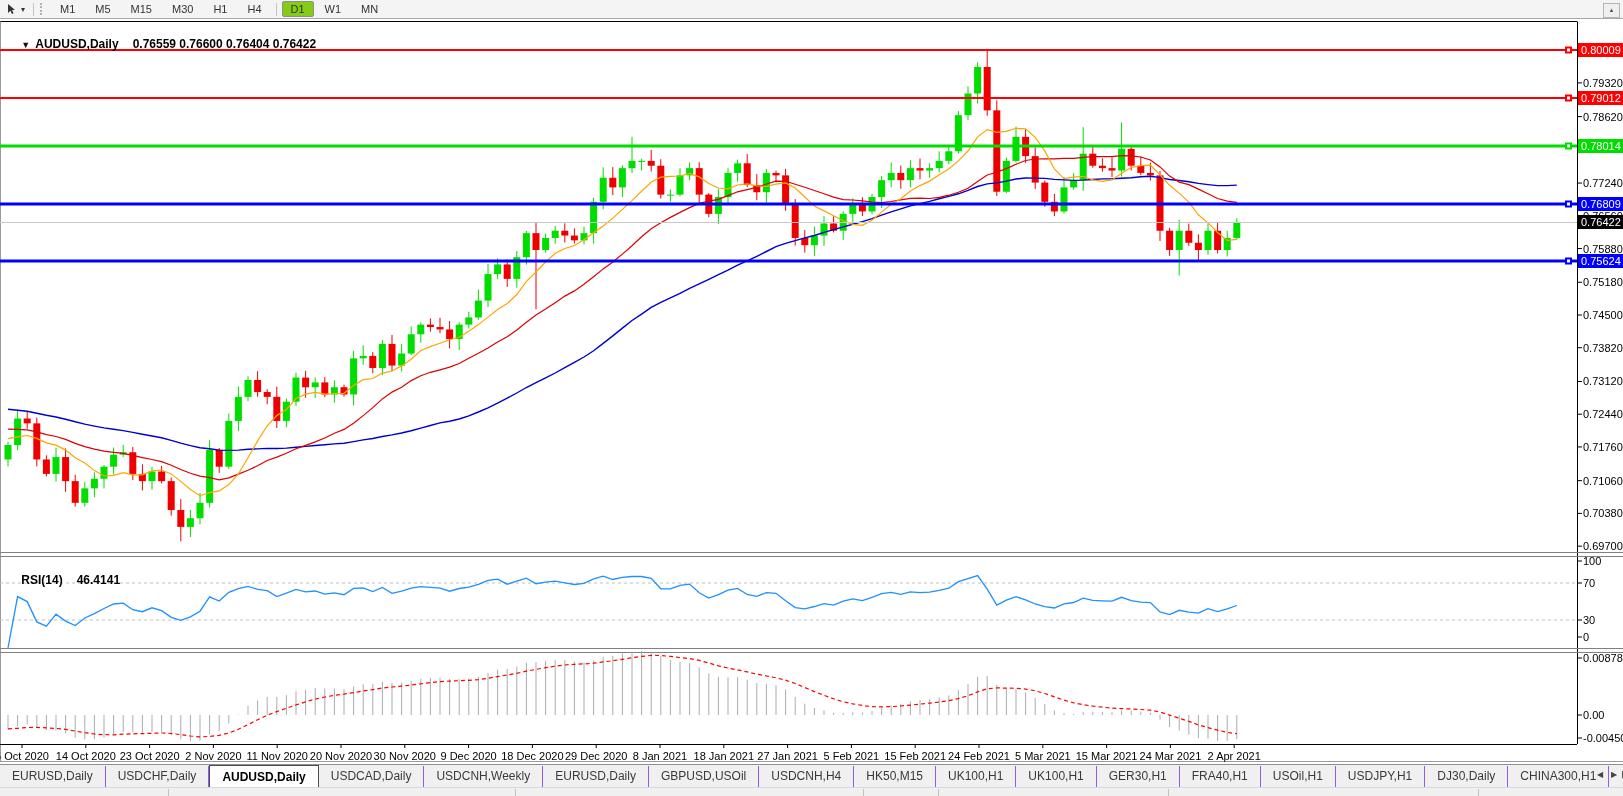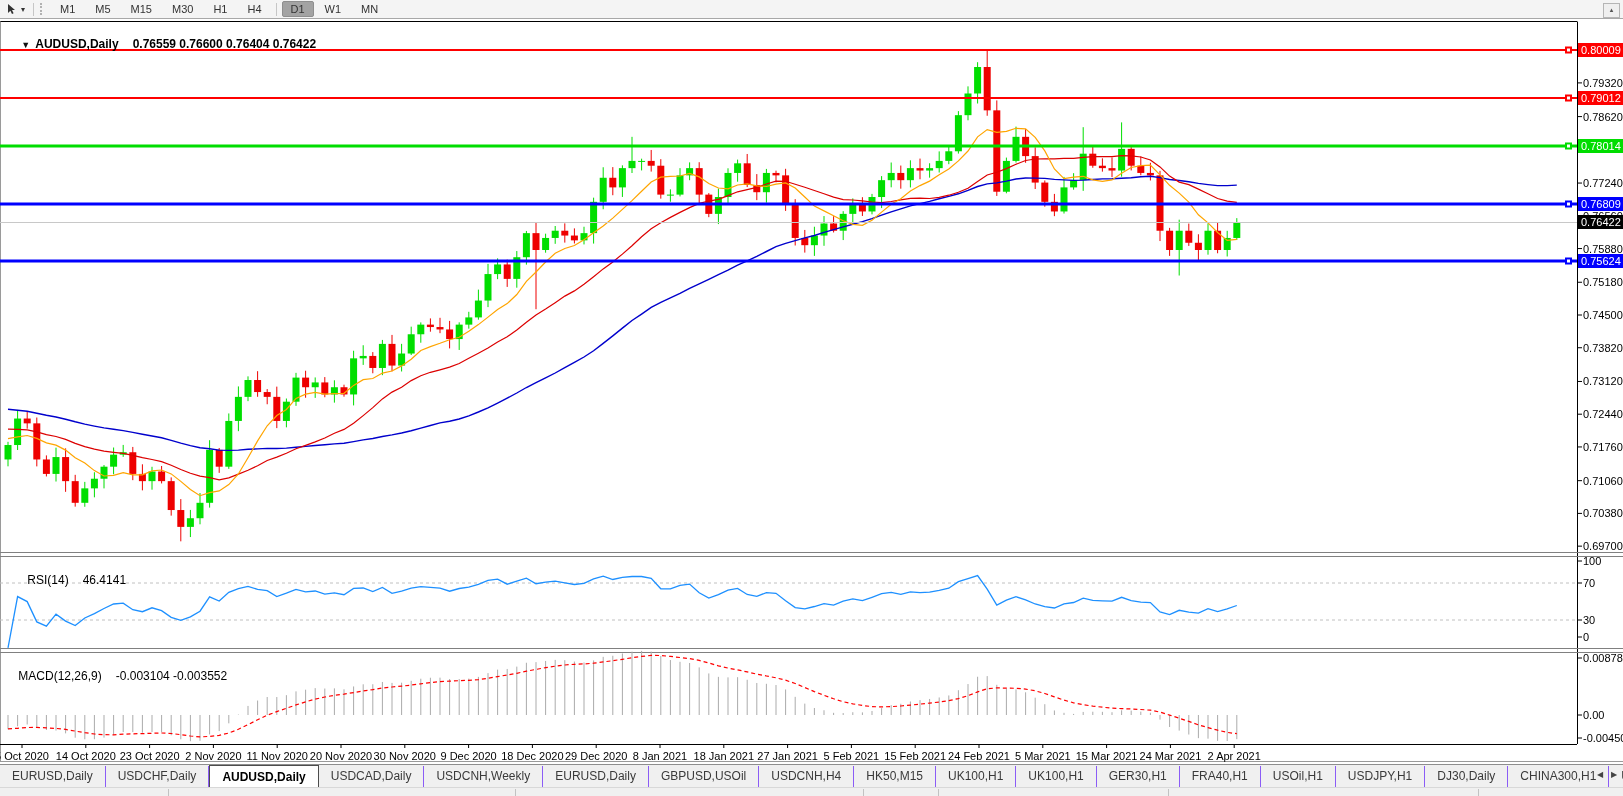--- a/index.html
+++ b/index.html
@@ -7,32 +7,32 @@
        font-family:"Liberation Sans",sans-serif;overflow:hidden;-webkit-font-smoothing:antialiased;}
 
   
   .toolbar{position:absolute;left:0;top:0;width:1623px;height:19px;background:#f4f4f4;
            border-bottom:1px solid #a8a8a8;display:flex;align-items:center;font-size:11px;color:#222;box-sizing:border-box;}
   .tool-btn{display:flex;align-items:center;padding:1px 4px;margin-left:2px;}
   .caret{font-size:8px;color:#333;margin-left:3px;}
   .tb-sep{width:1px;height:13px;background:#c6c6c6;margin:0 4px;}
   .grip{width:3px;height:12px;margin:0 5px 0 2px;border-left:2px dotted #b2b2b2;}
   .tf-btn{padding:1px 8px;margin:0 1px;border:1px solid transparent;border-radius:2px;color:#333;}
-  .tf-btn.active{background:#a3a3a3;border:1px solid #8f8f8f;}
+  .tf-btn.active{background:#84cc16;border:1px solid #8f8f8f;}
   .mini-btn{position:absolute;right:3px;top:3px;width:15px;height:13px;background:#efefef;border:1px solid #b5b5b5;
             font-size:7px;line-height:12px;text-align:center;color:#555;}
 
   
   .chart-window{position:absolute;left:0;top:20px;width:1623px;height:743px;background:#fff;}
   .chart-window svg{position:absolute;left:0;top:0;}
   .overlay-label{position:absolute;font-size:12px;color:#000;white-space:pre;}
   .overlay-label .v{margin-left:14px;}
   #chart-title{left:8px;top:3px;font-weight:bold;}
   #chart-title .collapse{font-size:9px;margin-right:5px;color:#111;}
-  #rsi-label{left:14px;top:539px;}
+  #rsi-label{left:8px;top:539px;font-weight:bold;}
   #macd-label{left:5px;top:635px;}
 
   
   .tabbar{position:absolute;left:0;top:764px;width:1623px;height:32px;background:#f0f0f0;
           border-top:1px solid #8e8e8e;box-sizing:border-box;font-size:12px;color:#3a3a3a;}
   .tabs-row{display:flex;align-items:stretch;height:22px;overflow:hidden;padding-right:40px;}
   .tab{padding:3px 12px 0 12px;border-right:1px solid #8b5cf6;white-space:nowrap;margin-top:1px;}
   .tab.active{background:#fff;border:1px solid #4d4d4d;border-bottom:none;margin-top:0;padding-top:4px;
               font-weight:bold;color:#000;}
   .tab-scroll{position:absolute;right:2px;top:768px;display:flex;}
@@ -603,23 +603,20 @@
         <polyline points="8.0,708.8 17.6,708.3 27.2,707.5 36.8,707.4 46.4,707.9 56.0,708.4 65.6,709.4 75.2,711.1 84.8,712.7 94.4,714.0 104.0,714.7 113.6,714.8 123.2,714.2 132.8,713.8 142.4,713.6 152.0,713.3 161.6,713.0 171.2,713.5 180.8,714.7 190.4,716.0 200.0,716.9 209.6,716.4 219.2,715.4 228.8,713.0 238.4,709.3 248.0,704.6 257.6,699.8 267.2,695.2 276.8,691.6 286.4,688.3 296.0,684.9 305.6,681.9 315.2,679.1 324.8,677.0 334.4,675.3 344.0,674.1 353.6,672.6 363.2,670.9 372.8,669.6 382.4,668.0 392.0,667.0 401.6,666.1 411.2,665.1 420.8,663.8 430.4,662.6 440.0,661.6 449.6,661.1 459.2,660.7 468.8,660.3 478.4,659.6 488.0,658.3 497.6,656.6 507.2,655.0 516.8,653.3 526.4,651.2 536.0,649.4 545.6,647.7 555.2,646.2 564.8,645.0 574.4,644.3 584.0,643.9 593.6,643.2 603.2,641.9 612.8,640.7 622.4,639.3 632.0,637.7 641.6,636.4 651.2,635.4 660.8,635.5 670.4,636.4 680.0,637.5 689.6,638.6 699.2,640.4 708.8,643.0 718.4,645.8 728.0,648.1 737.6,649.9 747.2,651.9 756.8,654.1 766.4,656.0 776.0,657.8 785.6,660.2 795.2,663.5 804.8,667.5 814.4,671.6 824.0,675.3 833.6,678.8 843.2,681.7 852.8,683.8 862.4,685.5 872.0,686.6 881.6,686.9 891.2,686.6 900.8,686.0 910.4,685.1 920.0,684.1 929.6,683.1 939.2,682.0 948.8,680.6 958.4,678.6 968.0,675.7 977.6,671.9 987.2,668.7 996.8,667.9 1006.4,668.1 1016.0,668.3 1025.6,669.1 1035.2,670.8 1044.8,673.5 1054.4,676.9 1064.0,680.1 1073.6,682.8 1083.2,684.7 1092.8,686.1 1102.4,687.2 1112.0,688.2 1121.6,688.6 1131.2,689.0 1140.8,689.5 1150.4,690.2 1160.0,692.1 1169.6,695.1 1179.2,698.2 1188.8,701.4 1198.4,704.8 1208.0,707.6 1217.6,710.2 1227.2,712.4 1236.8,713.7" fill="none" stroke="#FF0000" stroke-width="1.2" stroke-dasharray="4,3"></polyline>
       </g>
     </svg>
 
   <div class="overlay-label" id="chart-title">
     <span class="collapse">▼</span><span>AUDUSD,Daily</span><span class="v">0.76559 0.76600 0.76404 0.76422</span>
   </div>
   <div class="overlay-label" id="rsi-label">
     <span>RSI(14)</span><span class="v">46.4141</span>
   </div>
-  <div class="overlay-label" id="macd-label">
-    <span>MACD(12,26,9)</span><span class="v">-0.003104 -0.003552</span>
-  </div>
 </div>
 
 <div class="tabbar">
   <div class="tabs-row" id="tabs-row">
       <div class="tab">EURUSD,Daily</div>
       <div class="tab">USDCHF,Daily</div>
       <div class="tab active">AUDUSD,Daily</div>
       <div class="tab">USDCAD,Daily</div>
       <div class="tab">USDCNH,Weekly</div>
       <div class="tab">EURUSD,Daily</div>

